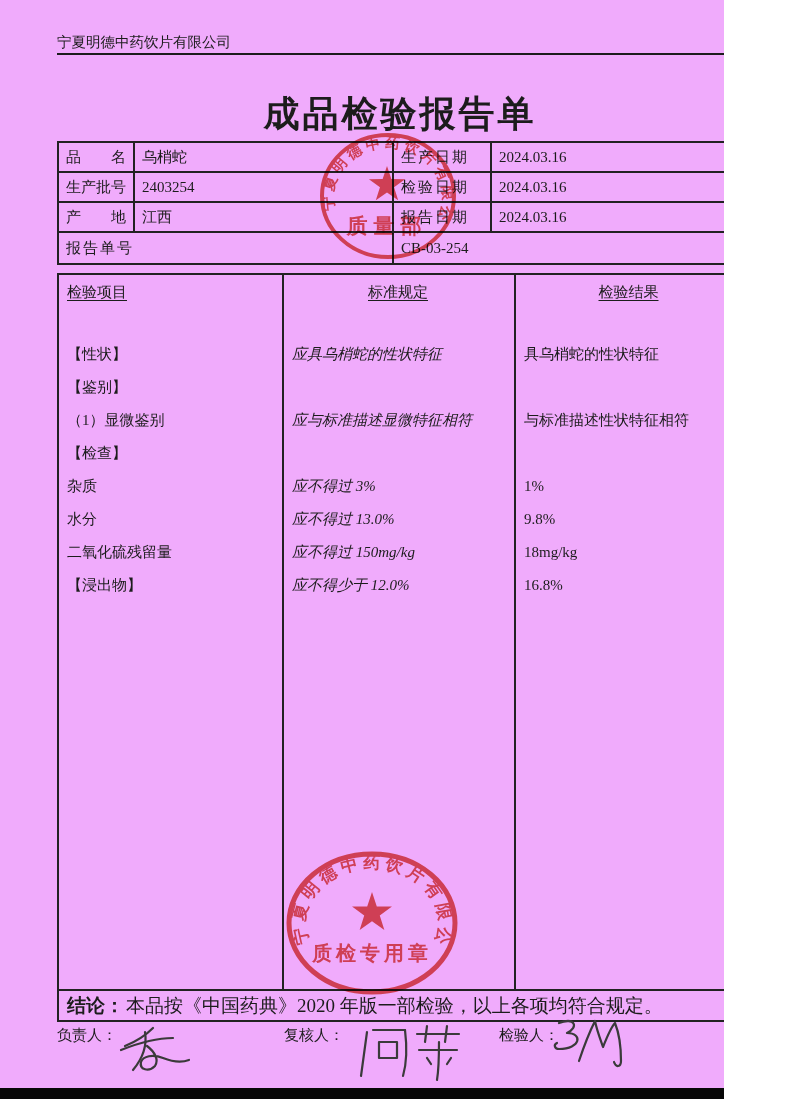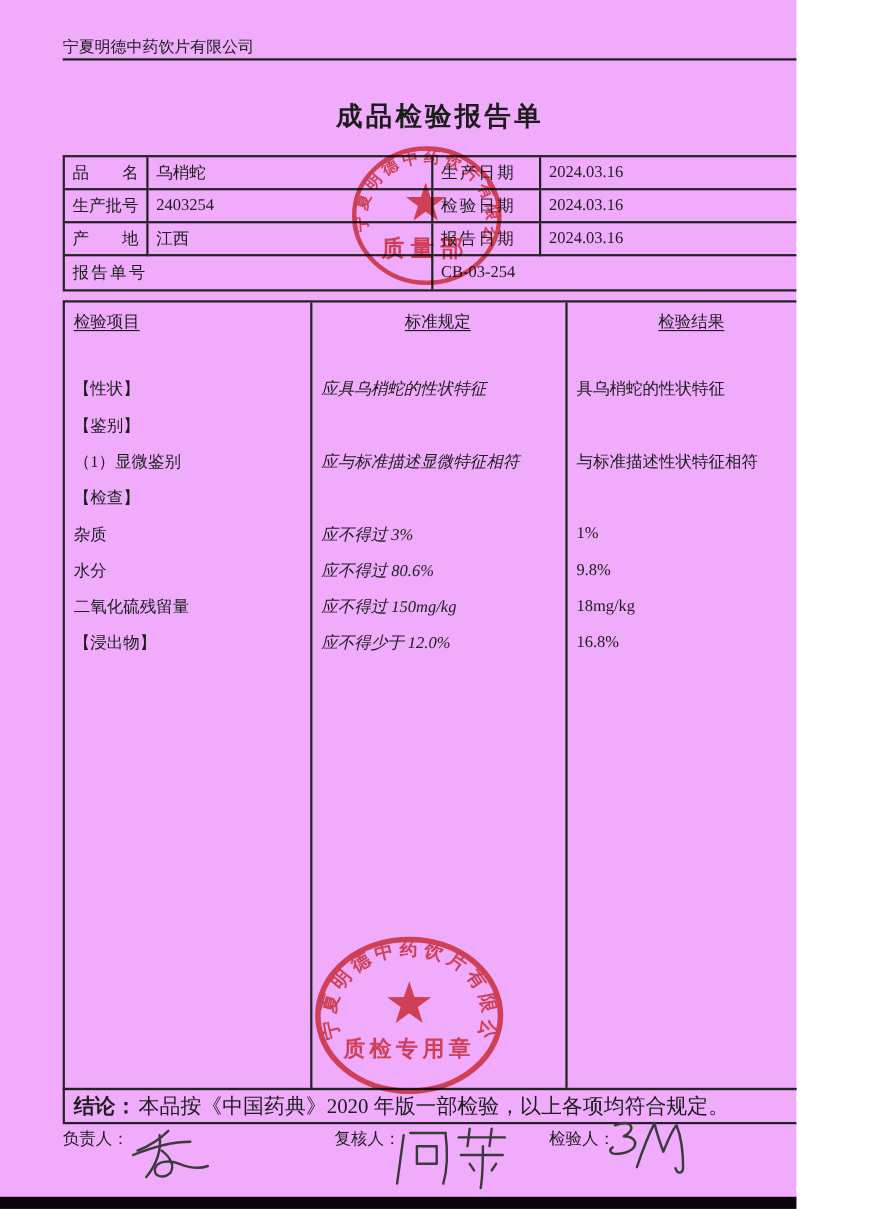--- a/index.html
+++ b/index.html
@@ -4,21 +4,21 @@
 <style>
   html,body { margin:0; padding:0; background:#fff; }
   .page {
     position:relative; width:724px; height:1099px; background:#f0abfc;
     font-family:"Liberation Serif","DejaVu Serif",serif; color:#1c1c1c; overflow:hidden;
   }
   
   .hdr { position:absolute; top:33px; left:57px; width:688px; display:flex; justify-content:space-between; font-size:14.5px; }
   .hdr-rule { position:absolute; top:53px; left:57px; width:688px; height:2px; background:#1c1c1c; }
   
-  .title { position:absolute; top:90px; left:0; width:800px; text-align:center; font-size:24px; font-weight:bold; letter-spacing:3px; }
+  .title { position:absolute; top:90px; left:0; width:800px; text-align:center; font-size:36px; font-weight:bold; letter-spacing:3px; }
   
   .info-table { position:absolute; left:57px; top:141px; width:688px; border:2px solid #222; box-sizing:border-box;
     display:grid; grid-template-columns:76px 259px 98px 1fr; }
   .icell { height:30px; box-sizing:border-box; border-bottom:2px solid #222; display:flex; align-items:center; padding:0 7px; font-size:15px; }
   .bd-r { border-right:2px solid #222; }
   .no-bb { border-bottom:none; }
   .sp2a { grid-column:1/3; }
   .sp2b { grid-column:3/5; }
   .jlabel { display:inline-block; width:66px; text-align:justify; text-align-last:justify; }
   
@@ -29,21 +29,21 @@
   .h1 { left:8px; } .h2 { left:223px; width:232px; text-align:center; } .h3 { left:455px; width:229px; text-align:center; }
   .mrow { position:absolute; left:0; width:100%; height:33px; display:block; }
   .mc { position:absolute; top:50%; transform:translateY(-50%); white-space:nowrap; }
   .c1 { left:8px; } .c2 { left:233px;font-style:italic; } .c3 { left:465px; }
   
   .conclusion { position:absolute; left:57px; top:989px; width:688px; height:33px; border:2px solid #222; box-sizing:border-box;
     display:flex; align-items:center; padding:0 8px; font-size:19px; }
   .conclusion b { font-weight:bold; margin-right:2px; }
   
   .sig-label { position:absolute; top:1026px; font-size:15px; }
-  .sl1 { left:57px; } .sl2 { left:304px; } .sl3 { left:499px; }
+  .sl1 { left:57px; } .sl2 { left:284px; } .sl3 { left:499px; }
   .sig-svg { position:absolute; }
   .sig-svg path { stroke:#3a3a3a; stroke-width:2.2; fill:none; stroke-linecap:round; stroke-linejoin:round; }
   
   .stamp { position:absolute; mix-blend-mode:multiply; opacity:.88; }
   .stamp .line { stroke:#d8463e; fill:none; }
   .stamp text { fill:#d8463e; font-family:"Liberation Serif","DejaVu Serif",serif; }
   .stamp .star { fill:#d8463e; }
   .arc-text { font-weight:bold; }
   
   .scan-bar { position:absolute; left:0; top:1088px; width:800px; height:11px; background:#070707; }
@@ -121,21 +121,21 @@
       <span class="mc c2"></span>
       <span class="mc c3"></span>
     </div>
     <div class="mrow" style="top:194px">
       <span class="mc c1">杂质</span>
       <span class="mc c2">应不得过 3%</span>
       <span class="mc c3">1%</span>
     </div>
     <div class="mrow" style="top:227px">
       <span class="mc c1">水分</span>
-      <span class="mc c2">应不得过 80.6%</span>
+      <span class="mc c2">应不得过 13.0%</span>
       <span class="mc c3">9.8%</span>
     </div>
     <div class="mrow" style="top:260px">
       <span class="mc c1">二氧化硫残留量</span>
       <span class="mc c2">应不得过 150mg/kg</span>
       <span class="mc c3">18mg/kg</span>
     </div>
     <div class="mrow" style="top:293px">
       <span class="mc c1">【浸出物】</span>
       <span class="mc c2">应不得少于 12.0%</span>

